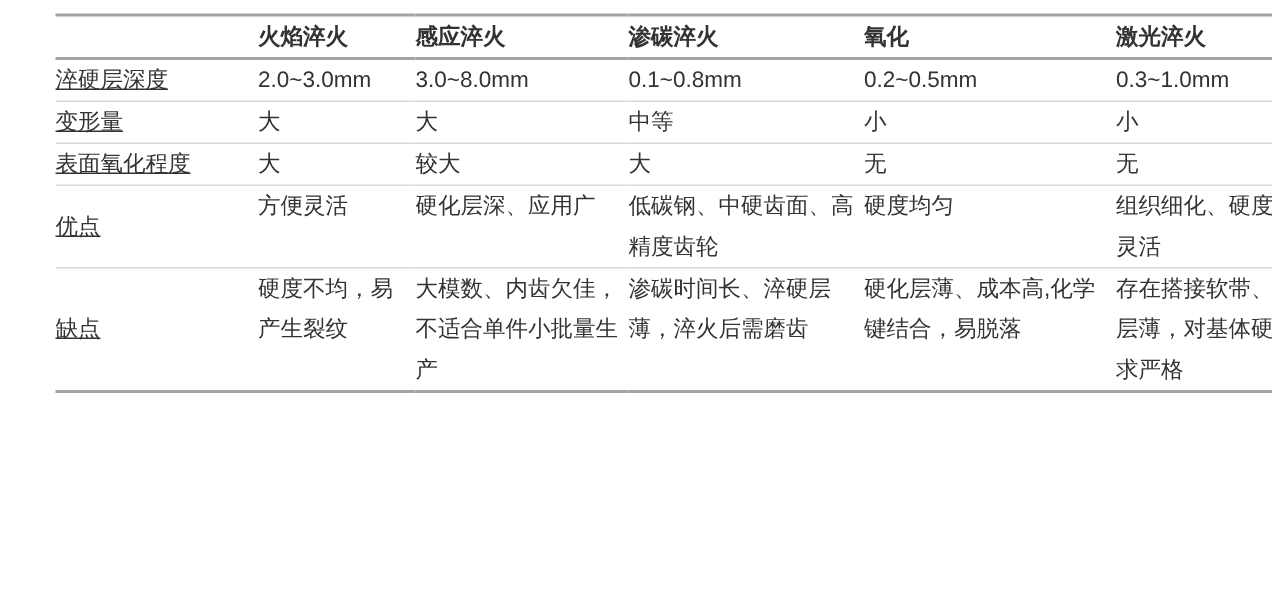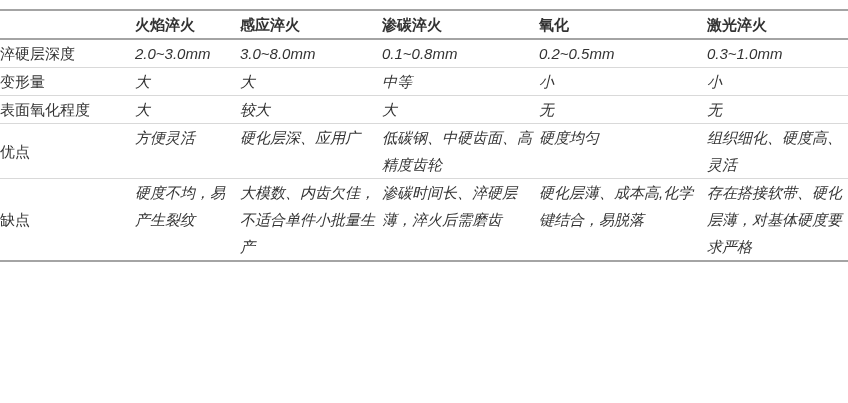--- a/index.html
+++ b/index.html
@@ -8,20 +8,21 @@
     background: #ffffff;
   }
   body {
     width: 848px;
     height: 403px;
     overflow: hidden;
     font-family: "Liberation Sans", "DejaVu Sans", sans-serif;
   }
   .table-wrap {
     padding-top: 9px;
+    padding-left: 37px;
   }
   table.compare {
     width: 848px;
     border-collapse: collapse;
     table-layout: fixed;
     font-size: 15px;
     color: #333333;
     border-top: 2px solid #a4a4a4;
     border-bottom: 2px solid #a4a4a4;
   }
@@ -33,36 +34,36 @@
   }
   thead th {
     font-weight: bold;
     height: 25px;
     vertical-align: middle;
     border-bottom: 2px solid #a4a4a4;
   }
   thead th:first-child,
   tbody th {
     padding-left: 14px;
+    text-decoration: underline;
   }
   tbody tr {
     border-bottom: 1px solid #d9d9d9;
   }
   tbody tr:last-child {
     border-bottom: none;
   }
   tbody th {
     font-weight: normal;
     vertical-align: middle;
     height: 26px;
   }
   tbody td {
     vertical-align: top;
     height: 26px;
-    font-style: italic;
   }
 </style>
 </head>
 <body>
 
 <div class="table-wrap">
   <table class="compare">
     <colgroup>
       <col style="width:135px">
         <col style="width:105px">

